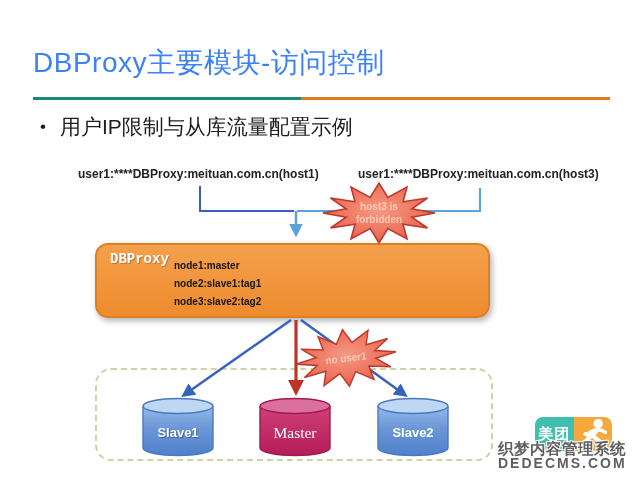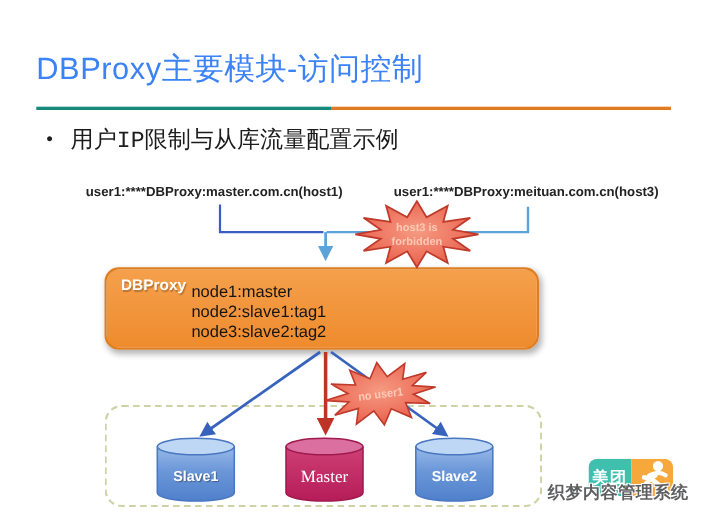--- a/index.html
+++ b/index.html
@@ -4,35 +4,35 @@
 <style>
   html,body{margin:0;padding:0;}
   body{width:640px;height:480px;position:relative;background:#ffffff;overflow:hidden;
        font-family:"Liberation Sans",sans-serif;}
   .abs{position:absolute;}
 
   
   .title{left:33px;top:44px;font-size:28px;color:#3b82f6;letter-spacing:0.5px;white-space:nowrap;}
   .divider{left:33px;top:97px;width:577px;height:3px;
            background:linear-gradient(to right,#178a7d 0,#178a7d 46.5%,#e07b22 46.5%,#e07b22 100%);}
-  .bullet-row{left:40px;top:113px;font-size:21px;color:#1c1c1c;white-space:nowrap;font-family:Liberation Mono, monospace;}
+  .bullet-row{left:40px;top:113px;font-size:21px;color:#1c1c1c;white-space:nowrap;}
   .bullet-dot{display:inline-block;margin-right:14px;font-size:17px;vertical-align:2px;}
 
   
   .client{top:167px;font-size:12px;font-weight:700;color:#222;white-space:nowrap;}
   .client.left{left:78px;}
   .client.right{left:358px;}
 
   
   .proxy-box{left:95px;top:243px;width:395px;height:75px;border-radius:13px;
              background:linear-gradient(#f5a04c,#ee8b2d);border:2px solid #dd7e22;
              box-shadow:2px 3px 6px rgba(0,0,0,0.3);box-sizing:border-box;}
   .proxy-label{left:13px;top:6px;color:#fff;font-size:14px;font-weight:700;
-               text-shadow:1px 1px 1px rgba(0,0,0,0.25);}
-  .cfg-col{font-size:15px;font-weight:400;color:#141414;line-height:18px;white-space:nowrap;}
+               text-shadow:1px 1px 1px rgba(0,0,0,0.25);font-family:Liberation Mono, monospace;}
+  .cfg-col{font-size:10px;font-weight:700;color:#141414;line-height:18px;white-space:nowrap;}
   .cfg-nodes{left:77px;top:12px;}
   .cfg-users{left:257px;top:10px;}
 
   
   .dash-box{left:95px;top:368px;width:398px;height:93px;border:2px dashed #cfd2a4;
             border-radius:16px;box-sizing:border-box;background:transparent;}
 
   
   .overlay{left:0;top:0;width:640px;height:480px;pointer-events:none;z-index:5;}
 
@@ -52,21 +52,21 @@
 </style>
 </head>
 <body>
 
 <div class="abs title">DBProxy主要模块-访问控制</div>
 <div class="abs divider"></div>
 <div class="abs bullet-row">
   <span class="bullet-dot">•</span><span>用户IP限制与从库流量配置示例</span>
 </div>
 
-<div class="abs client left">user1:****DBProxy:master.com.cn(host1)</div>
+<div class="abs client left">user1:****DBProxy:meituan.com.cn(host1)</div>
 <div class="abs client right">user1:****DBProxy:meituan.com.cn(host3)</div>
 
 <div class="abs proxy-box">
   <div class="abs proxy-label">DBProxy</div>
   <div class="abs cfg-col cfg-nodes">
     <div>node1:master</div>
     <div>node2:slave1:tag1</div>
     <div>node3:slave2:tag2</div>
   </div>
 </div>
@@ -146,13 +146,14 @@
       <circle cx="21.5" cy="7" r="5" fill="#fff"></circle>
       <path d="M4,32 C9,24 13,20 19,16" stroke="#fff" stroke-width="4.5" fill="none" stroke-linecap="round"></path>
       <path d="M8,18 C14,18 20,22 27,30" stroke="#fff" stroke-width="4.5" fill="none" stroke-linecap="round"></path>
       <path d="M13,16 C19,13 25,13 29,16" stroke="#fff" stroke-width="4" fill="none" stroke-linecap="round"></path>
     </svg>
   </div>
 </div>
 
 <div class="abs watermark">
   <div class="wm1">织梦内容管理系统</div>
+  <div class="wm2">DEDECMS.COM</div>
 </div>
 
 </body></html>

